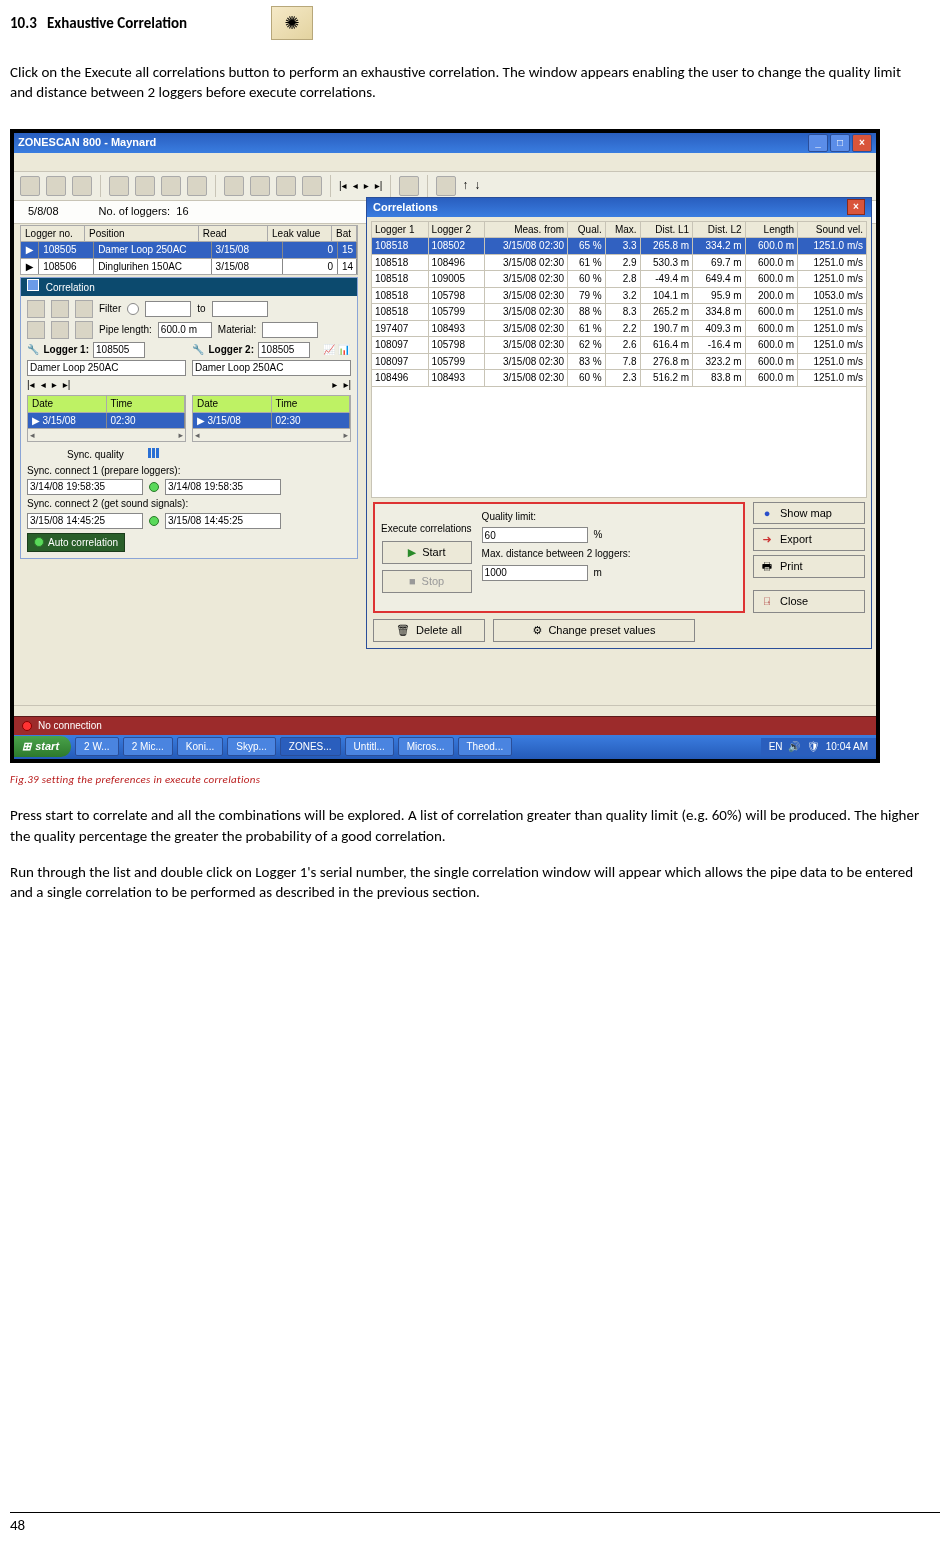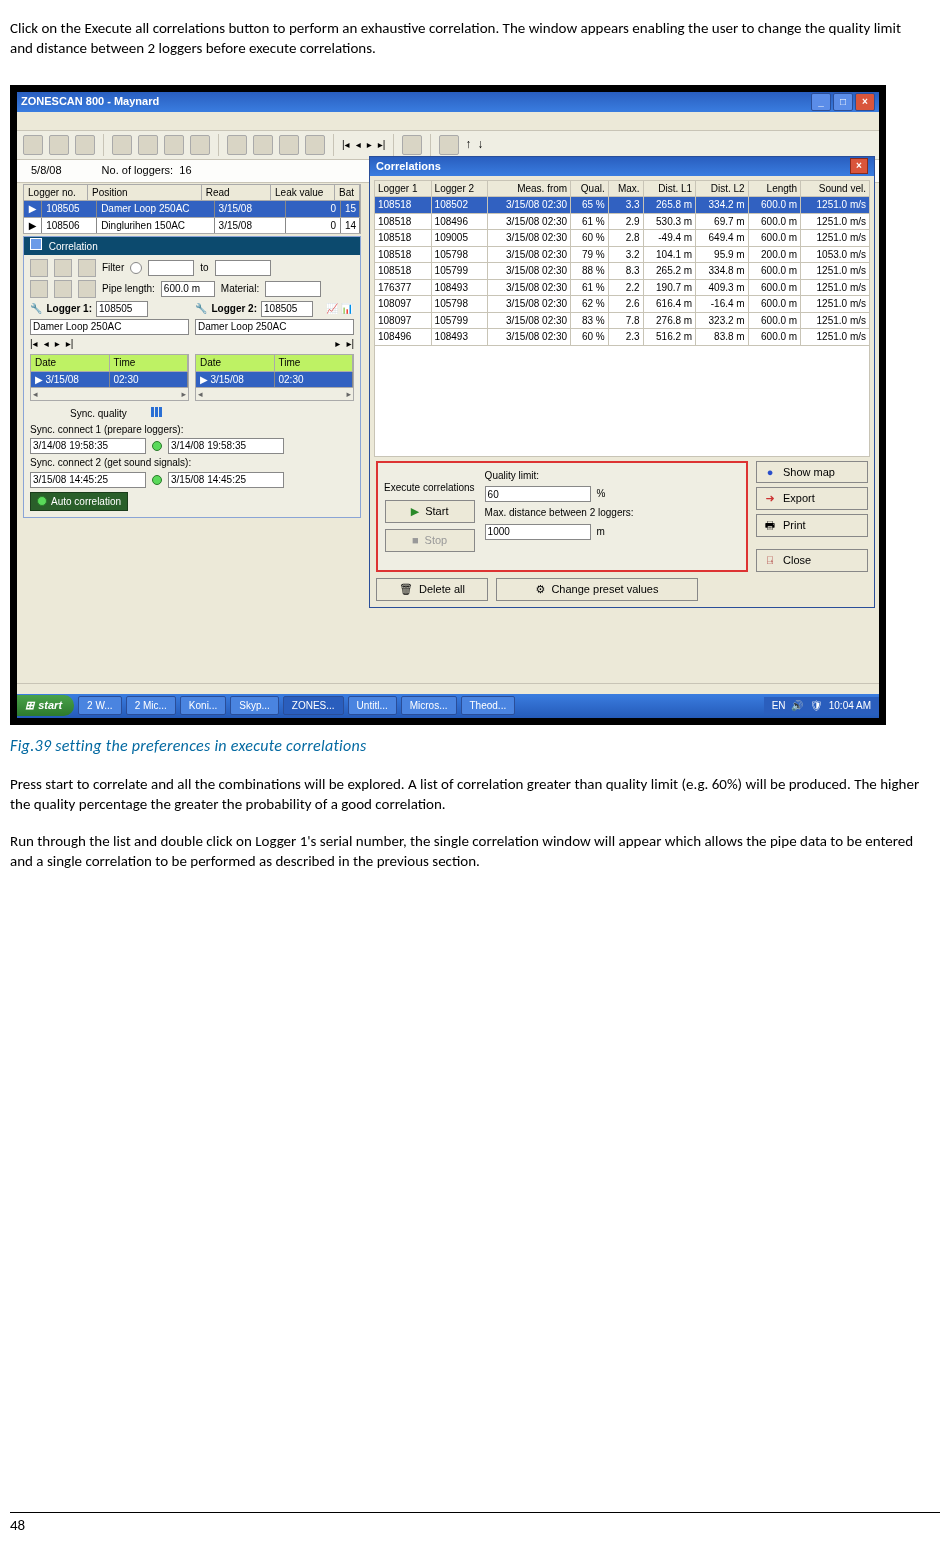--- a/index.html
+++ b/index.html
@@ -28,40 +28,40 @@
   }
   .hdr-icon {
     width: 40px; height: 32px;
     background: linear-gradient(145deg,#f5e9c7,#e3d3a0);
     border:1px solid #b7a77a;
     display:flex;align-items:center;justify-content:center;
     font-size:18px;
   }
   .intro, .body-text { margin: 12px 0 16px 0; }
   .caption {
-    color: #0369a1;
+    color: #b91c1c;
     font-style: italic;
     margin: 10px 0 18px 0;
-    font-size: 16px;
+    font-size: 11px;
     font-family: Calibri, Arial, sans-serif;
     letter-spacing: .3px;
   }
   .page-num {
     position:absolute; left:10px; top:1512px;
     border-top:.5px solid #000; width:930px;
     padding-top:2px; font-size:15px;
   }
 
   
   .shot {
     width: 862px;
     height: 626px;
     position: relative;
     background: #ece9d8;
-    border: 7px solid #000000;
+    border: 4px solid #000000;
     font-family: Tahoma, Arial, sans-serif;
     font-size: 11px;
     overflow: hidden;
     margin-top: 26px;
   }
   .titlebar-main {
     background: linear-gradient(#295ebf,#3a7de0);
     color:#fff; height:20px; display:flex;align-items:center;
     padding:0 4px; justify-content:space-between; font-weight:bold;
   }
@@ -136,20 +136,26 @@
   .taskbar{position:absolute;left:0;bottom:0;right:0;height:24px;background:linear-gradient(#3b7de0,#245ab8);display:flex;align-items:center;color:#fff;font-size:11px;}
   .start-btn{background:linear-gradient(#49a24a,#2d7a2d);padding:3px 12px 3px 8px;border-radius:0 10px 10px 0;font-style:italic;font-weight:bold;display:flex;align-items:center;gap:4px;}
   .task-item{padding:2px 8px;margin-left:4px;border:1px solid #2a4e99;background:#4a84e0;border-radius:2px;display:flex;align-items:center;gap:4px;overflow:hidden;max-width:80px;font-size:10px;}
   .task-item.active{background:#2a5ebd;}
   .tray{margin-left:auto;background:#2a5ebd;padding:2px 8px;display:flex;align-items:center;gap:6px;font-size:10px;}
 </style>
 </head>
 <body>
 
 <div class="page">
+  <div class="heading-row">
+    <h2>
+      <span>10.3</span>&nbsp;&nbsp;&nbsp;<span>Exhaustive Correlation</span>
+    </h2>
+    <div class="hdr-icon" style="margin-left:60px;">✺</div>
+  </div>
 
   <p class="intro">Click on the Execute all correlations button to perform an exhaustive correlation. The window appears enabling the user to change the quality limit and distance between 2 loggers before execute correlations.</p>
 
   <div class="shot">
 
     <div class="titlebar-main">
       <span>ZONESCAN 800 - Maynard</span>
       <div class="win-btns">
         <div class="win-btn">_</div>
         <div class="win-btn">□</div>
@@ -421,21 +427,21 @@
                 <td>105799</td>
                 <td>3/15/08  02:30</td>
                 <td>88 %</td>
                 <td>8.3</td>
                 <td>265.2 m</td>
                 <td>334.8 m</td>
                 <td>600.0 m</td>
                 <td>1251.0 m/s</td>
               </tr>
               <tr>
-                <td>176377</td>
+                <td>197407</td>
                 <td>108493</td>
                 <td>3/15/08  02:30</td>
                 <td>61 %</td>
                 <td>2.2</td>
                 <td>190.7 m</td>
                 <td>409.3 m</td>
                 <td>600.0 m</td>
                 <td>1251.0 m/s</td>
               </tr>
               <tr>
@@ -532,20 +538,24 @@
         </div>
         <div class="w-btn" style="min-width:180px;">
           <span>⚙</span>
           <span>Change preset values</span>
         </div>
       </div>
     </div>
 
     <div class="status-bars">
       <div class="sb"></div>
+      <div class="no-conn">
+        <span class="red-dot"></span>
+        <span>No connection</span>
+      </div>
     </div>
     <div class="taskbar">
       <div class="start-btn">
         <span>⊞</span>
         <span>start</span>
       </div>
       <div id="taskItems" style="display:flex;">
           <div class="task-item">2 W...</div>
           <div class="task-item">2 Mic...</div>
           <div class="task-item">Koni...</div>

